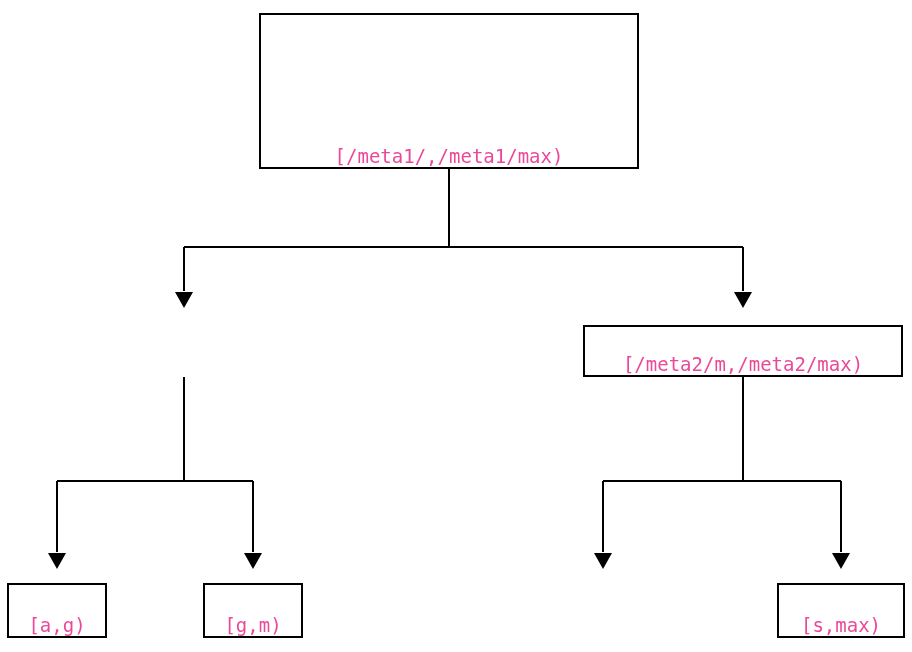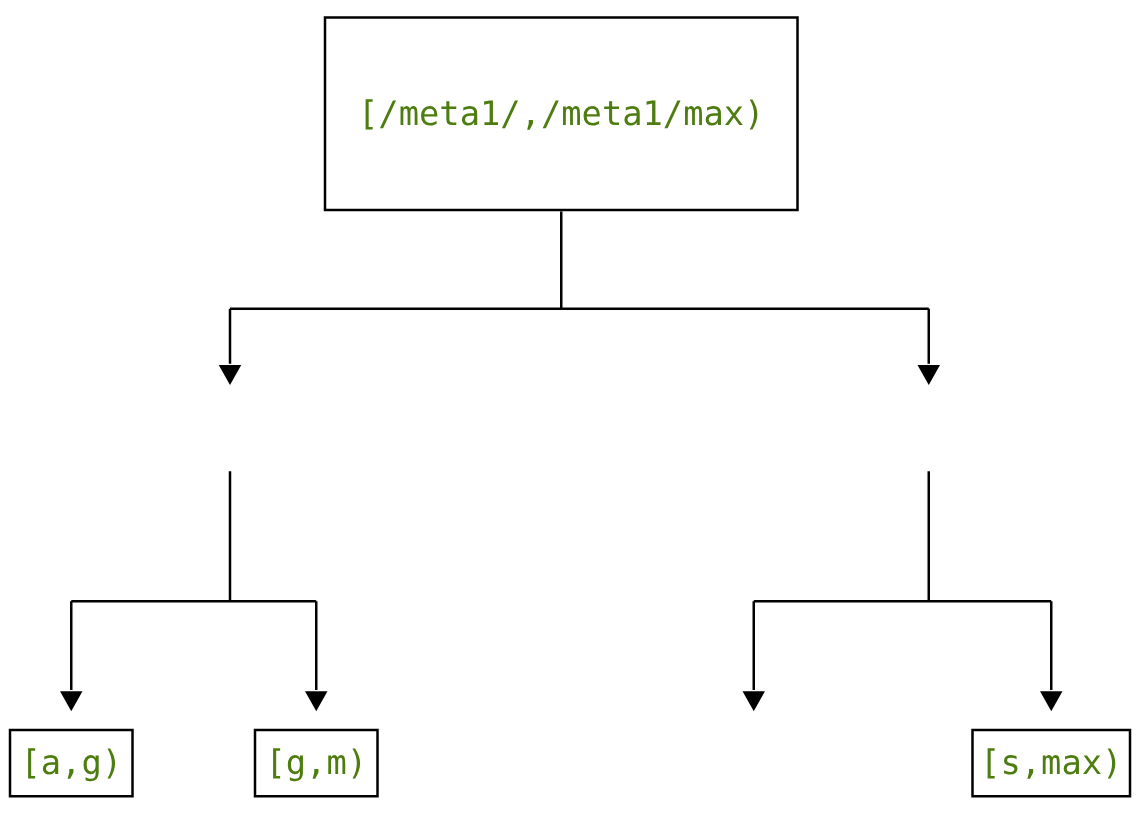--- a/index.html
+++ b/index.html
@@ -21,24 +21,24 @@
     top: 0;
     width: 912px;
     height: 652px;
   }
   .node {
     position: absolute;
     box-sizing: border-box;
     border: 2px solid #000000;
     background: #ffffff;
     display: flex;
-    align-items: center;
+    align-items: flex-end;
     justify-content: center;
-    color: #4d7c0f;
-    font-size: 27px;
+    color: #ec4899;
+    font-size: 19px;
     white-space: nowrap;
   }
   .node-root  { left: 259px; top: 13px;  width: 380px; height: 156px; }
   .node-left  { left: 22px;  top: 325px; width: 323px; height: 52px; }
   .node-right { left: 583px; top: 325px; width: 320px; height: 52px; }
   .node-ag    { left: 7px;   top: 583px; width: 100px; height: 55px; }
   .node-gm    { left: 203px; top: 583px; width: 100px; height: 55px; }
   .node-ms    { left: 553px; top: 583px; width: 100px; height: 55px; }
   .node-smax  { left: 777px; top: 583px; width: 128px; height: 55px; }
 </style>
@@ -91,20 +91,23 @@
       <polygon points="594,553 612,553 603,569"></polygon>
       <polygon points="832,553 850,553 841,569"></polygon>
     </g>
   </svg>
 
   <div class="node node-root">
     <span>[/meta1/,/meta1/max)</span>
   </div>
 
 
+  <div class="node node-right">
+    <span>[/meta2/m,/meta2/max)</span>
+  </div>
 
   <div class="node node-gm">
     <span>[g,m)</span>
   </div>
 
   <div class="node node-ag">
     <span>[a,g)</span>
   </div>
 
 

